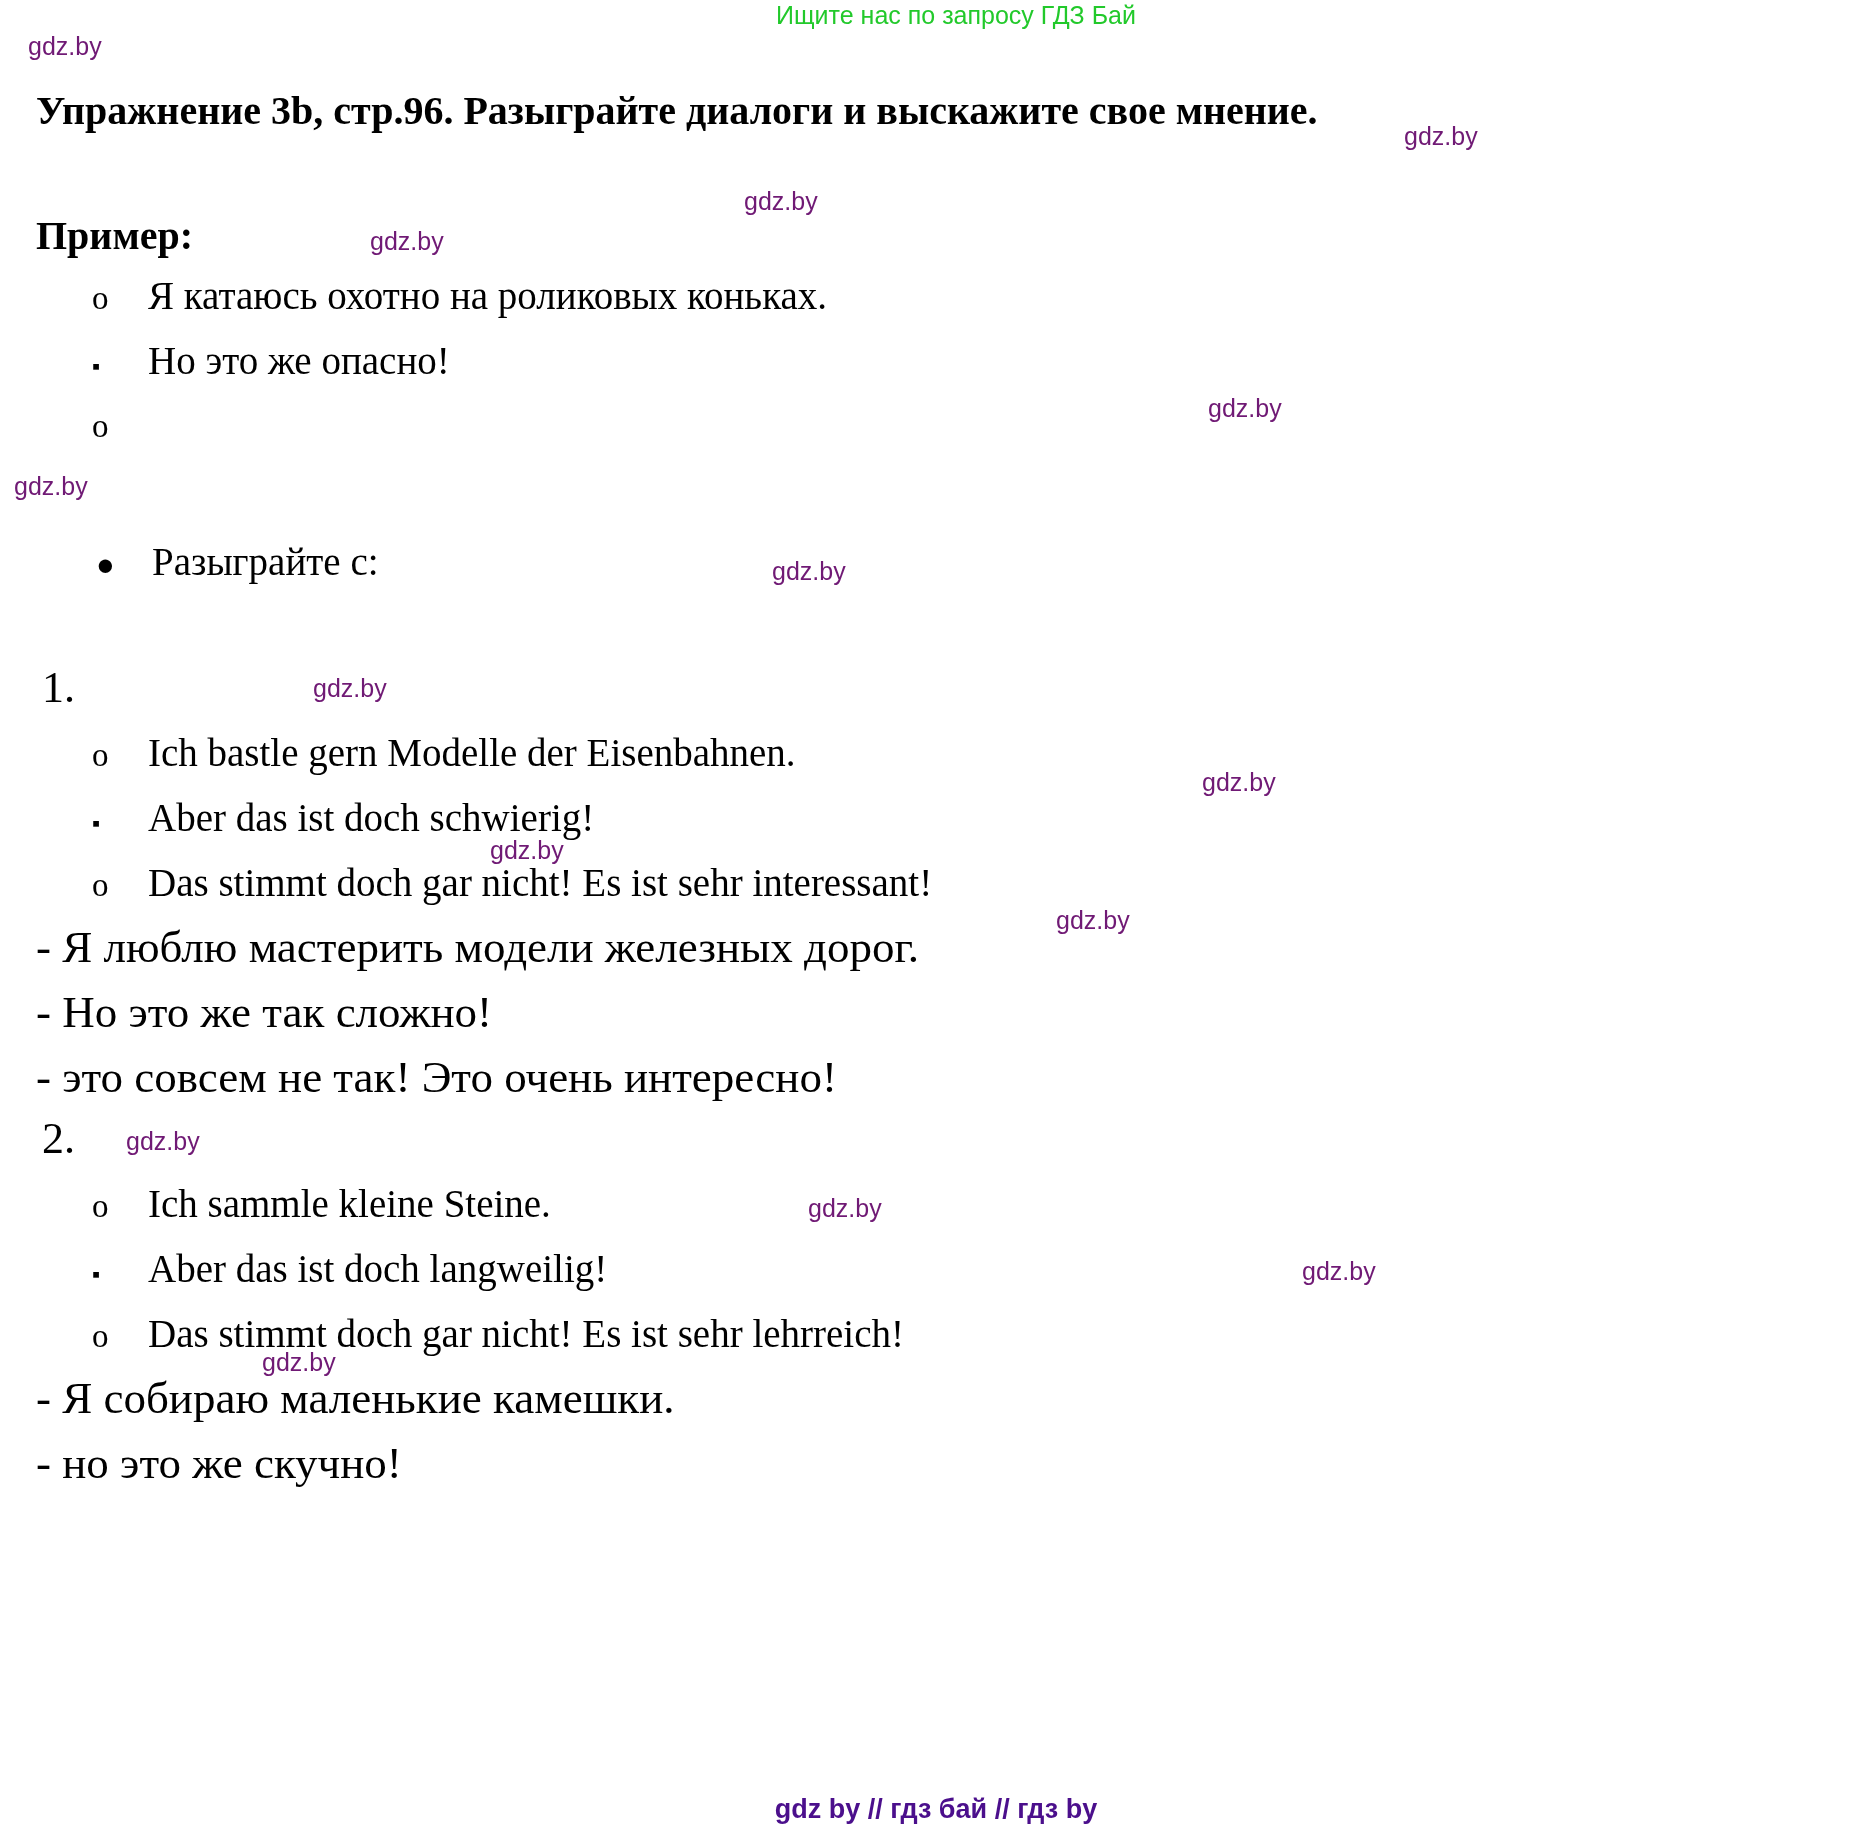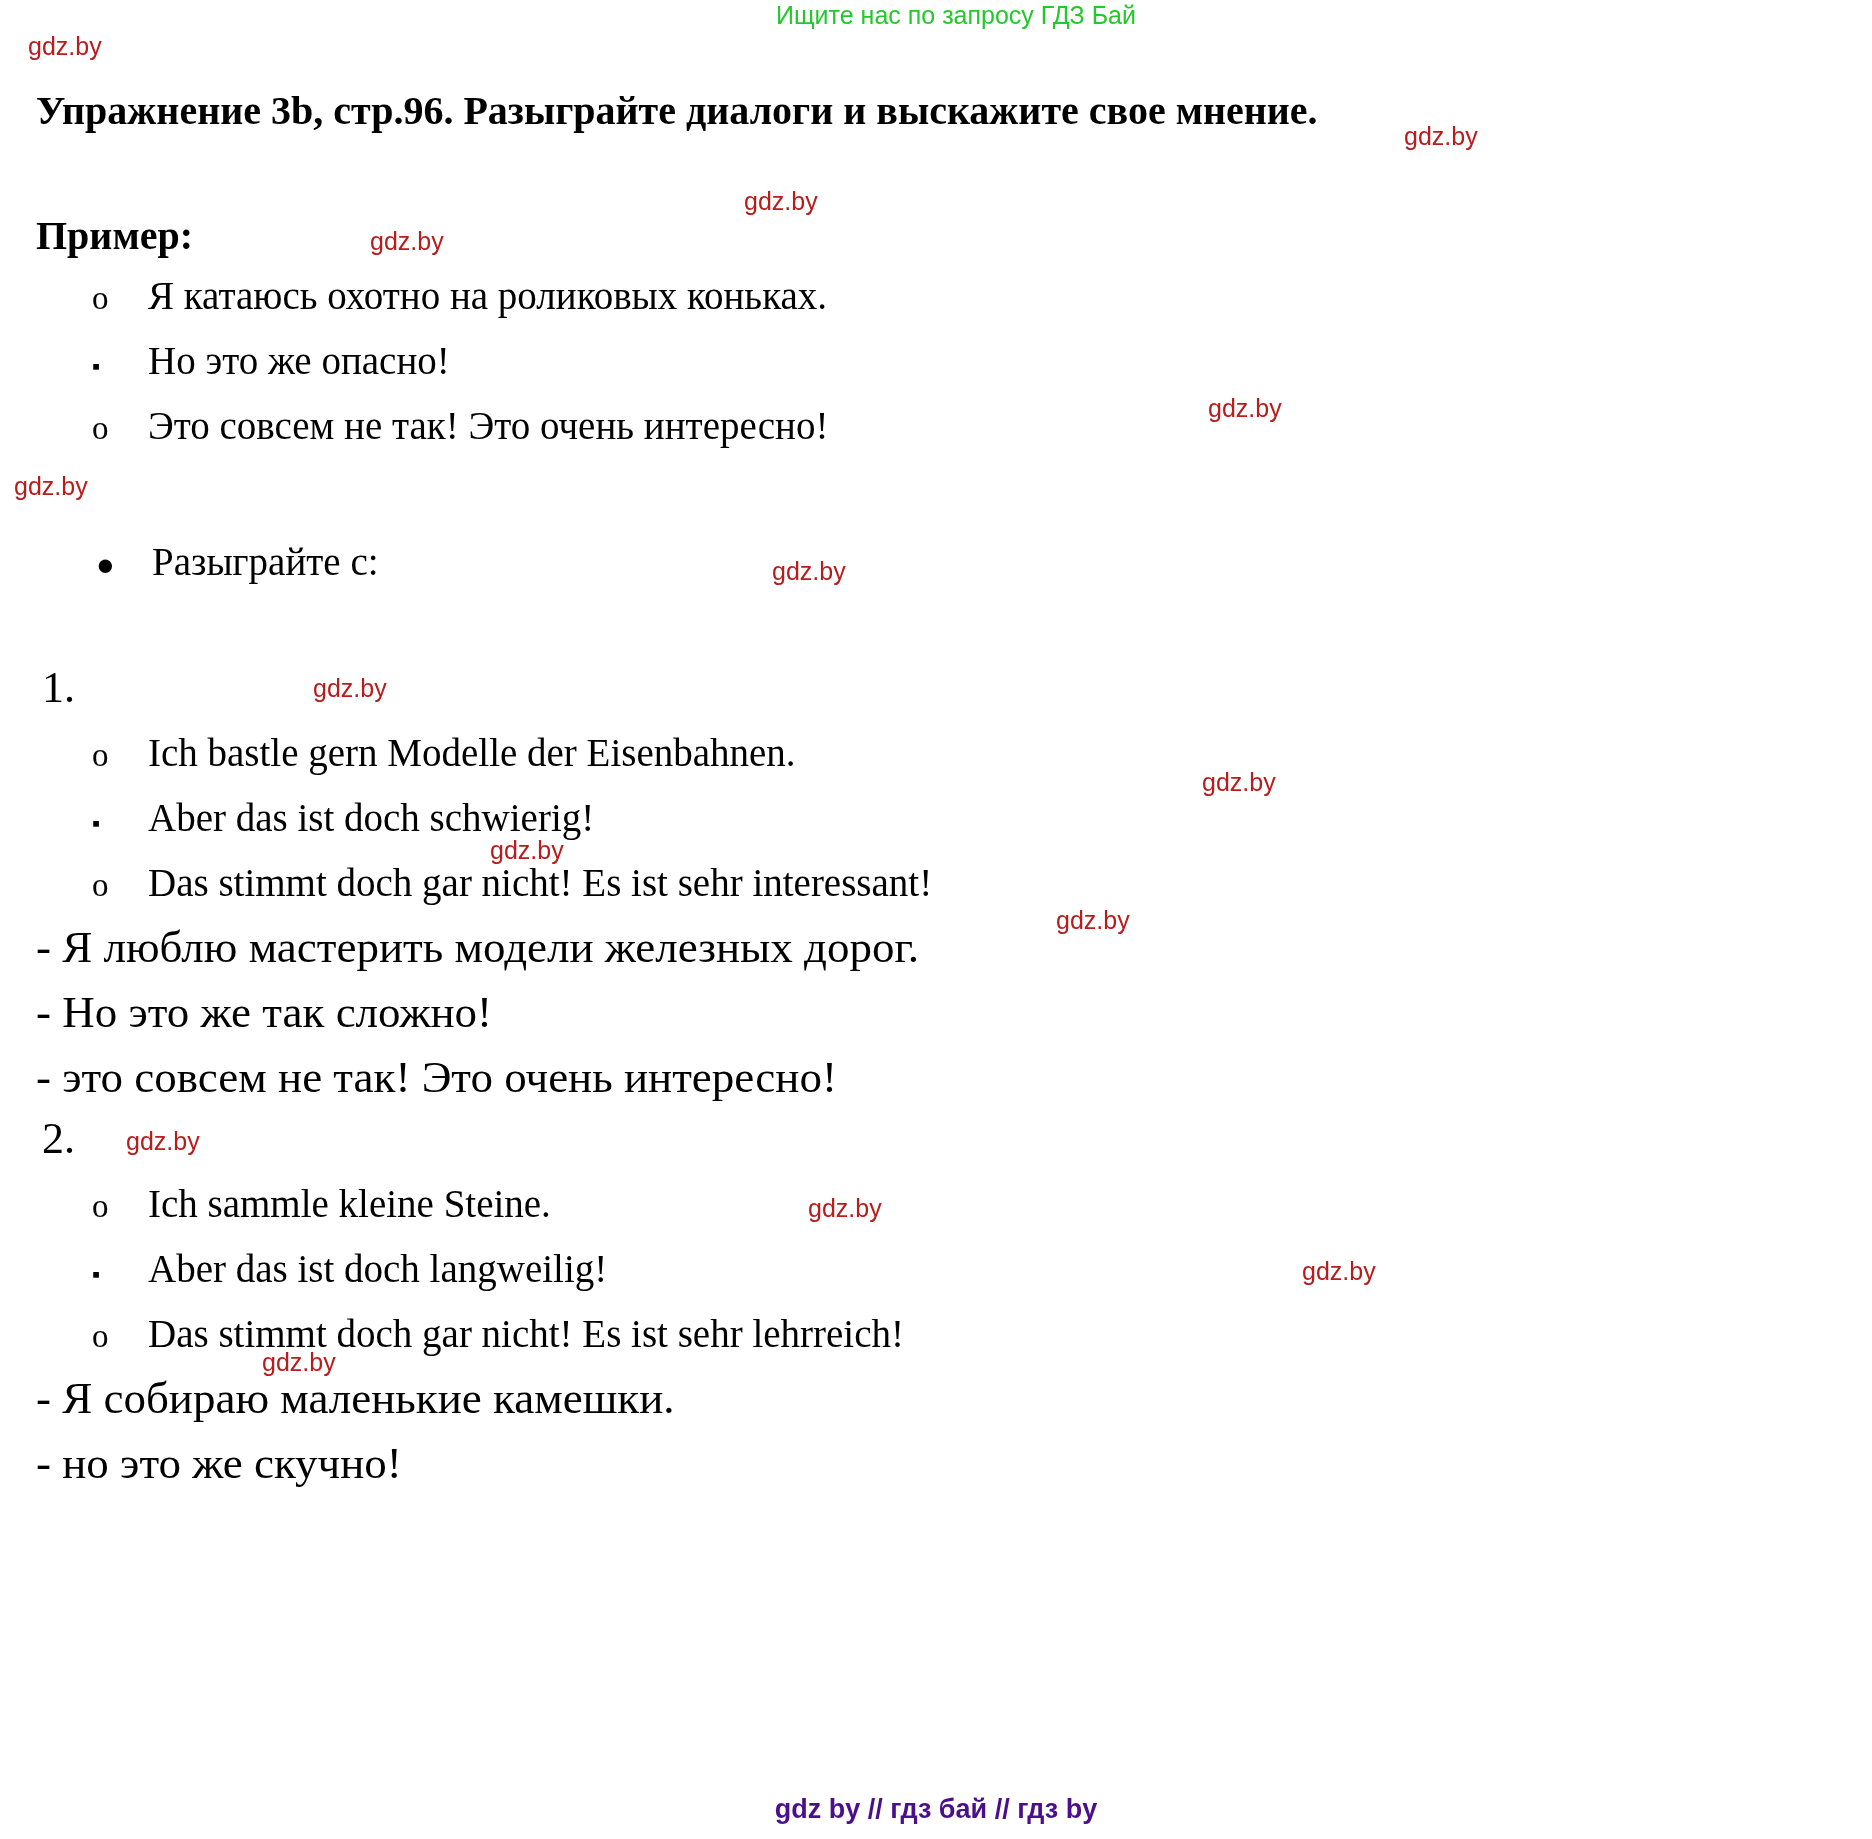--- a/index.html
+++ b/index.html
@@ -33,21 +33,21 @@
     letter-spacing: 0px;
     margin-left: 20px;
   }
 
   
   .wm {
     position: absolute;
     font-family: "Liberation Sans", "DejaVu Sans", sans-serif;
     font-size: 25px;
     line-height: 1;
-    color: #b91c1c;
+    color: #701a75;
     white-space: nowrap;
     user-select: none;
   }
 
   
   .task-title {
     position: absolute;
     left: 36px;
     top: 76px;
     width: 1700px;
@@ -148,21 +148,20 @@
   <div class="row" style="left:92px; top:272px;">
     <span class="marker">o</span>
     <span class="body">Я катаюсь охотно на роликовых коньках.</span>
   </div>
   <div class="row" style="left:92px; top:337px;">
     <span class="marker sq">▪</span>
     <span class="body">Но это же опасно!</span>
   </div>
   <div class="row" style="left:92px; top:402px;">
     <span class="marker">o</span>
-    <span class="body">Это совсем не так! Это очень интересно!</span>
   </div>
 
   <div class="row" style="left:96px; top:538px;">
     <span class="marker dot">●</span>
     <span class="body">Разыграйте с:</span>
   </div>
 
   <div class="num" style="top:664px;">1.</div>
 
   <div class="row" style="left:92px; top:729px;">

